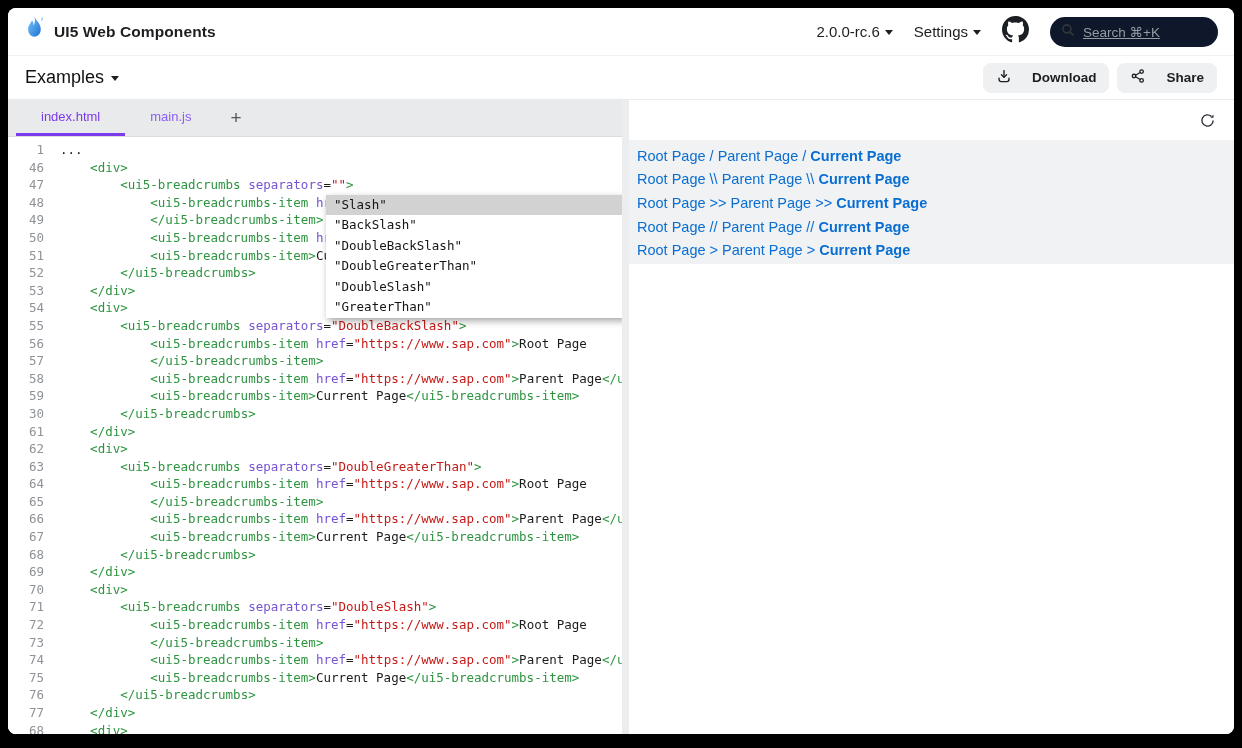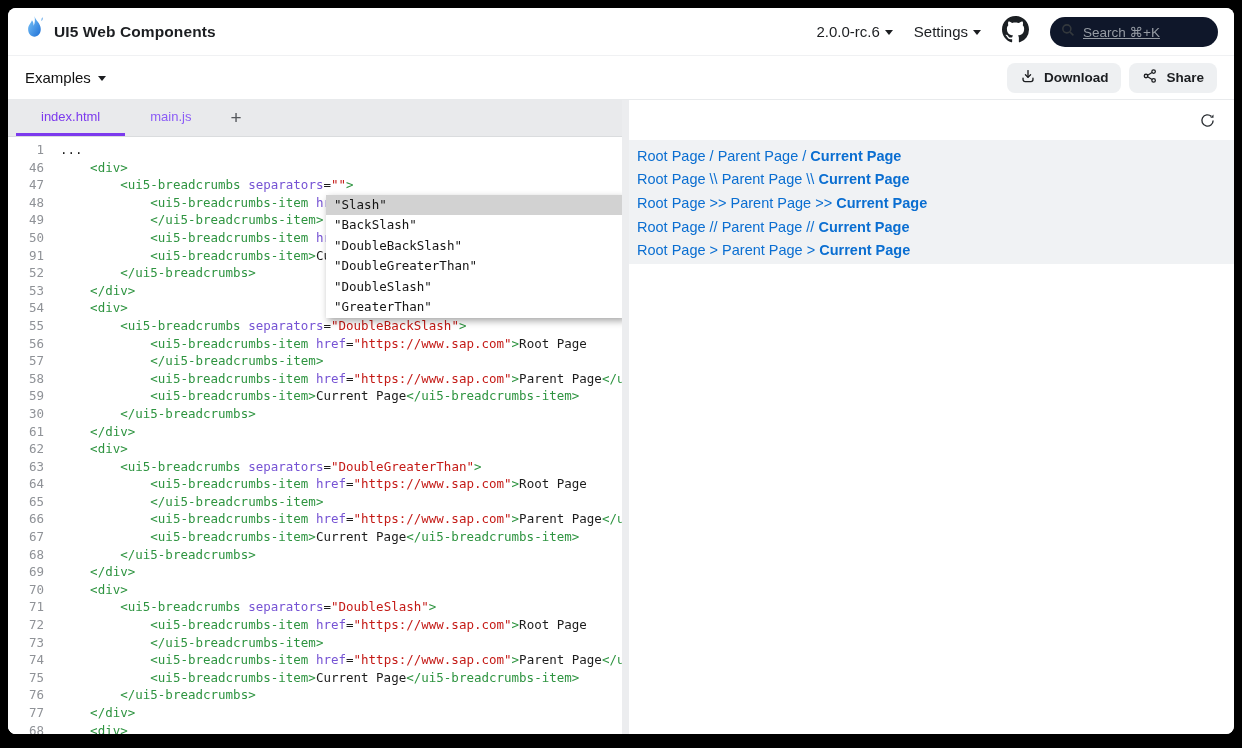--- a/index.html
+++ b/index.html
@@ -43,24 +43,24 @@
   }
 
   
   .toolbar {
     flex:0 0 44px; height:44px;
     display:flex; align-items:center;
     padding:0 17px 0 17px;
     background:#fff;
     border-bottom:1px solid #e8eaec;
   }
-  .examples { display:flex; align-items:center; gap:7px; font-size:15px; color:#111; cursor:pointer; }
+  .examples { display:flex; align-items:center; gap:7px; font-size:18px; color:#111; cursor:pointer; }
   .toolbar-right { margin-left:auto; display:flex; gap:8px; }
   .btn {
-    display:flex; align-items:center; gap:8px;
+    display:flex; align-items:center; gap:20px;
     background:#eef0f2; border:none; border-radius:8px;
     height:30px; padding:0 13px;
     font-size:13.5px; font-weight:700; color:#1c1e21;
     font-family:"Liberation Sans", sans-serif;
     cursor:pointer;
   }
 
   
   .main { flex:1; display:flex; min-height:0; border-top:0; }
   .editor { flex:0 0 614px; width:614px; display:flex; flex-direction:column; min-width:0; background:#fff; }
@@ -212,21 +212,21 @@
         <div class="tab-add">+</div>
       </div>
       <div class="code-area">
         <div>
             <div class="code-line"><span class="gutter">1</span><span class="line-content"><span class="tk-t">...</span></span></div>
             <div class="code-line"><span class="gutter">46</span><span class="line-content"><span class="tk-t">    </span><span class="tk-g">&lt;div&gt;</span></span></div>
             <div class="code-line"><span class="gutter">47</span><span class="line-content"><span class="tk-t">        </span><span class="tk-g">&lt;ui5-breadcrumbs</span><span class="tk-t"> </span><span class="tk-a">separators</span><span class="tk-t">=</span><span class="tk-s">""</span><span class="tk-g">&gt;</span></span></div>
             <div class="code-line"><span class="gutter">48</span><span class="line-content"><span class="tk-t">            </span><span class="tk-g">&lt;ui5-breadcrumbs-item</span><span class="tk-t"> </span><span class="tk-a">hr</span></span></div>
             <div class="code-line"><span class="gutter">49</span><span class="line-content"><span class="tk-t">            </span><span class="tk-g">&lt;/ui5-breadcrumbs-item&gt;</span></span></div>
             <div class="code-line"><span class="gutter">50</span><span class="line-content"><span class="tk-t">            </span><span class="tk-g">&lt;ui5-breadcrumbs-item</span><span class="tk-t"> </span><span class="tk-a">hr</span></span></div>
-            <div class="code-line"><span class="gutter">91</span><span class="line-content"><span class="tk-t">            </span><span class="tk-g">&lt;ui5-breadcrumbs-item&gt;</span><span class="tk-t">Cu</span></span></div>
+            <div class="code-line"><span class="gutter">51</span><span class="line-content"><span class="tk-t">            </span><span class="tk-g">&lt;ui5-breadcrumbs-item&gt;</span><span class="tk-t">Cu</span></span></div>
             <div class="code-line"><span class="gutter">52</span><span class="line-content"><span class="tk-t">        </span><span class="tk-g">&lt;/ui5-breadcrumbs&gt;</span></span></div>
             <div class="code-line"><span class="gutter">53</span><span class="line-content"><span class="tk-t">    </span><span class="tk-g">&lt;/div&gt;</span></span></div>
             <div class="code-line"><span class="gutter">54</span><span class="line-content"><span class="tk-t">    </span><span class="tk-g">&lt;div&gt;</span></span></div>
             <div class="code-line"><span class="gutter">55</span><span class="line-content"><span class="tk-t">        </span><span class="tk-g">&lt;ui5-breadcrumbs</span><span class="tk-t"> </span><span class="tk-a">separators</span><span class="tk-t">=</span><span class="tk-s">"DoubleBackSlash"</span><span class="tk-g">&gt;</span></span></div>
             <div class="code-line"><span class="gutter">56</span><span class="line-content"><span class="tk-t">            </span><span class="tk-g">&lt;ui5-breadcrumbs-item</span><span class="tk-t"> </span><span class="tk-a">href</span><span class="tk-t">=</span><span class="tk-s">"https://www.sap.com"</span><span class="tk-g">&gt;</span><span class="tk-t">Root Page</span></span></div>
             <div class="code-line"><span class="gutter">57</span><span class="line-content"><span class="tk-t">            </span><span class="tk-g">&lt;/ui5-breadcrumbs-item&gt;</span></span></div>
             <div class="code-line"><span class="gutter">58</span><span class="line-content"><span class="tk-t">            </span><span class="tk-g">&lt;ui5-breadcrumbs-item</span><span class="tk-t"> </span><span class="tk-a">href</span><span class="tk-t">=</span><span class="tk-s">"https://www.sap.com"</span><span class="tk-g">&gt;</span><span class="tk-t">Parent Page</span><span class="tk-g">&lt;/u</span></span></div>
             <div class="code-line"><span class="gutter">59</span><span class="line-content"><span class="tk-t">            </span><span class="tk-g">&lt;ui5-breadcrumbs-item&gt;</span><span class="tk-t">Current Page</span><span class="tk-g">&lt;/ui5-breadcrumbs-item&gt;</span></span></div>
             <div class="code-line"><span class="gutter">30</span><span class="line-content"><span class="tk-t">        </span><span class="tk-g">&lt;/ui5-breadcrumbs&gt;</span></span></div>
             <div class="code-line"><span class="gutter">61</span><span class="line-content"><span class="tk-t">    </span><span class="tk-g">&lt;/div&gt;</span></span></div>

